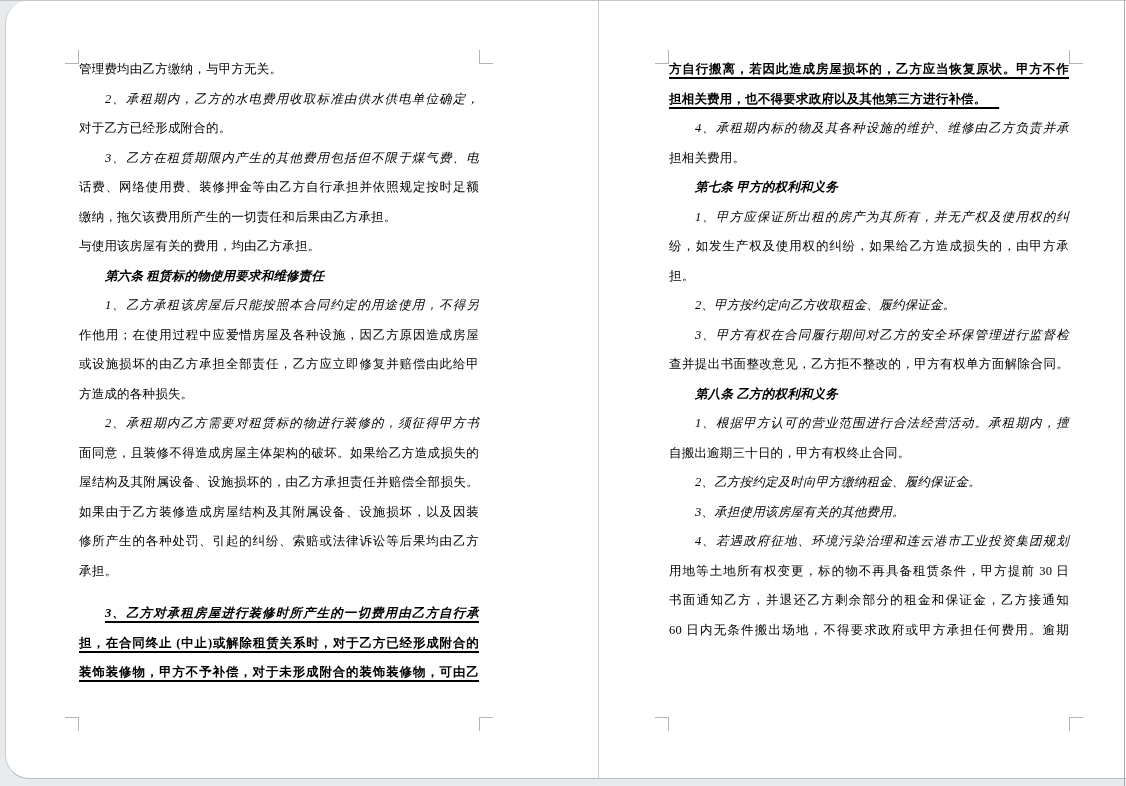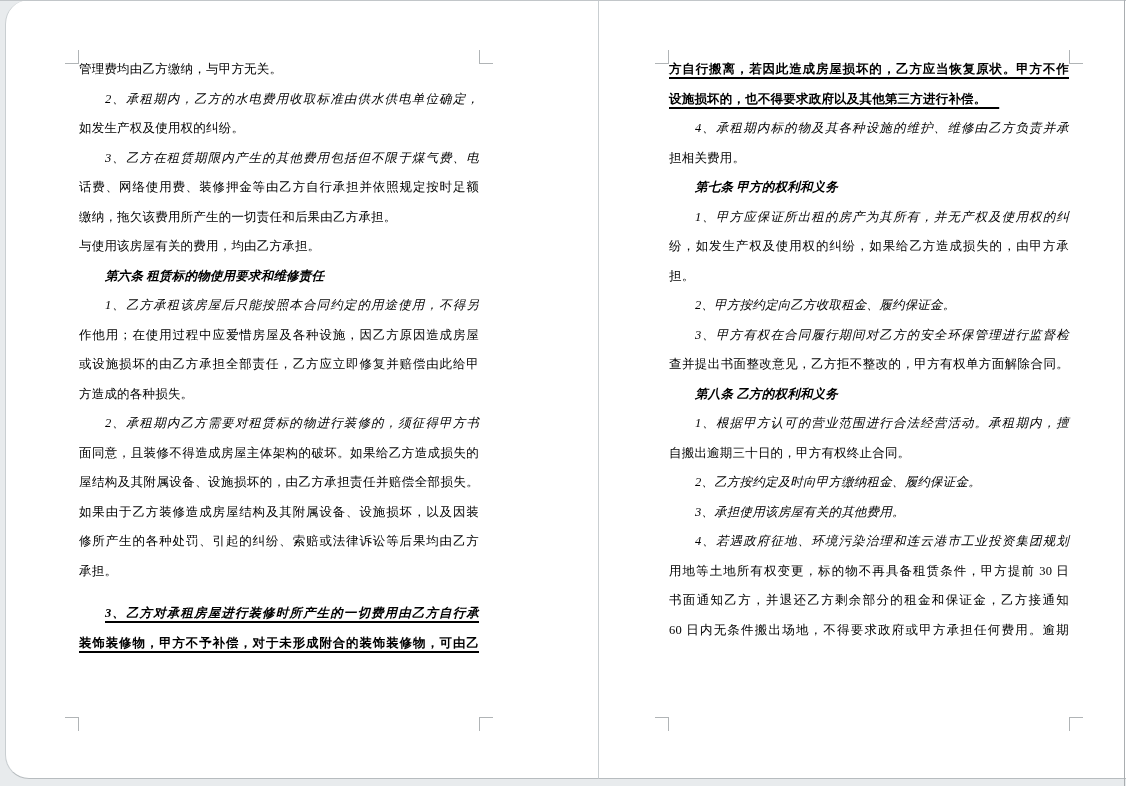--- a/index.html
+++ b/index.html
@@ -87,49 +87,50 @@
   <div class="top-hairline"></div>
 
   <div id="page-left" class="page">
     <div class="mark tl"></div>
     <div class="mark tr"></div>
     <div class="mark bl"></div>
     <div class="mark br"></div>
     <div class="text-area">
         <div class="line">管理费均由乙方缴纳，与甲方无关。</div>
         <div class="line justify indent">2、承租期内，乙方的水电费用收取标准由供水供电单位确定，</div>
-        <div class="line">如发生产权及使用权的纠纷。</div>
+        <div class="line">对于乙方已经形成附合的。</div>
         <div class="line justify indent">3、乙方在租赁期限内产生的其他费用包括但不限于煤气费、电</div>
         <div class="line justify">话费、网络使用费、装修押金等由乙方自行承担并依照规定按时足额</div>
         <div class="line">缴纳，拖欠该费用所产生的一切责任和后果由乙方承担。</div>
         <div class="line">与使用该房屋有关的费用，均由乙方承担。</div>
         <div class="line bold indent">第六条 租赁标的物使用要求和维修责任</div>
         <div class="line justify indent">1、乙方承租该房屋后只能按照本合同约定的用途使用，不得另</div>
         <div class="line justify">作他用；在使用过程中应爱惜房屋及各种设施，因乙方原因造成房屋</div>
         <div class="line justify">或设施损坏的由乙方承担全部责任，乙方应立即修复并赔偿由此给甲</div>
         <div class="line">方造成的各种损失。</div>
         <div class="line justify indent">2、承租期内乙方需要对租赁标的物进行装修的，须征得甲方书</div>
         <div class="line justify">面同意，且装修不得造成房屋主体架构的破坏。如果给乙方造成损失的</div>
         <div class="line justify">屋结构及其附属设备、设施损坏的，由乙方承担责任并赔偿全部损失。</div>
         <div class="line justify">如果由于乙方装修造成房屋结构及其附属设备、设施损坏，以及因装</div>
         <div class="line justify">修所产生的各种处罚、引起的纠纷、索赔或法律诉讼等后果均由乙方</div>
         <div class="line">承担。</div>
         <div class="line justify bold underline indent space-before">3、乙方对承租房屋进行装修时所产生的一切费用由乙方自行承</div>
+        <div class="line justify bold underline">担，在合同终止 (中止)或解除租赁关系时，对于乙方已经形成附合的</div>
         <div class="line justify bold underline">装饰装修物，甲方不予补偿，对于未形成附合的装饰装修物，可由乙</div>
       </div>
   </div>
 
   <div id="page-right" class="page">
     <div class="mark tl"></div>
     <div class="mark tr"></div>
     <div class="mark bl"></div>
     <div class="mark br"></div>
     <div class="text-area">
         <div class="line justify bold underline">方自行搬离，若因此造成房屋损坏的，乙方应当恢复原状。甲方不作</div>
-        <div class="line bold underline">设施损坏的，也不得要求政府以及其他第三方进行补偿。　</div>
+        <div class="line bold underline">担相关费用，也不得要求政府以及其他第三方进行补偿。　</div>
         <div class="line justify indent">4、承租期内标的物及其各种设施的维护、维修由乙方负责并承</div>
         <div class="line">担相关费用。</div>
         <div class="line bold indent">第七条 甲方的权利和义务</div>
         <div class="line justify indent">1、甲方应保证所出租的房产为其所有，并无产权及使用权的纠</div>
         <div class="line justify">纷，如发生产权及使用权的纠纷，如果给乙方造成损失的，由甲方承</div>
         <div class="line">担。</div>
         <div class="line indent">2、甲方按约定向乙方收取租金、履约保证金。</div>
         <div class="line justify indent">3、甲方有权在合同履行期间对乙方的安全环保管理进行监督检</div>
         <div class="line justify">查并提出书面整改意见，乙方拒不整改的，甲方有权单方面解除合同。</div>
         <div class="line bold indent">第八条 乙方的权利和义务</div>

